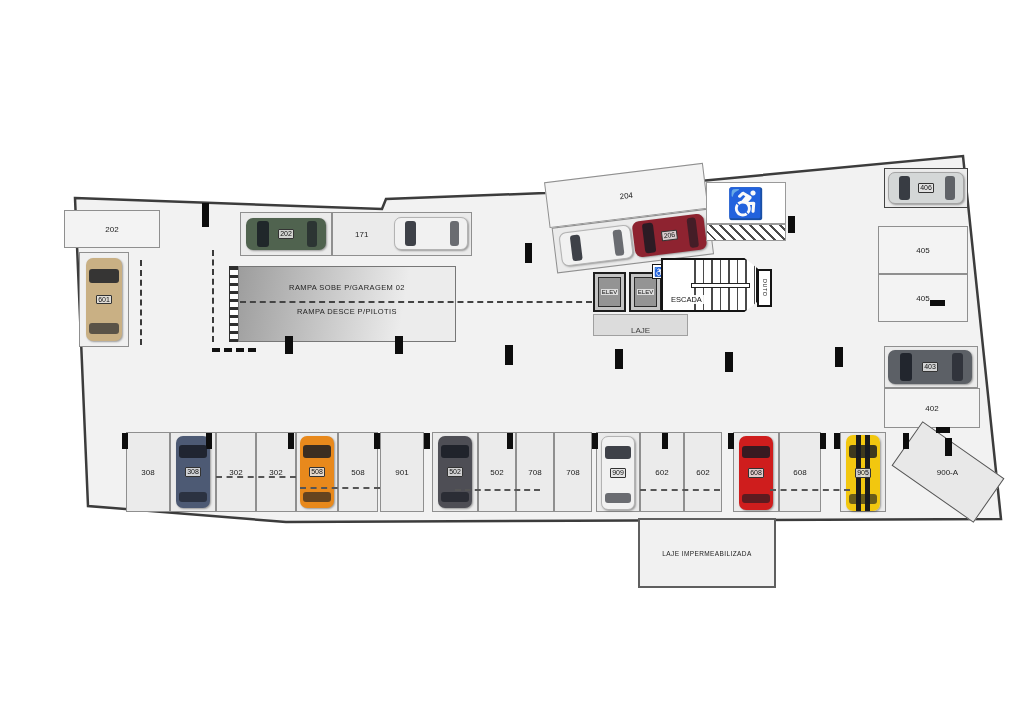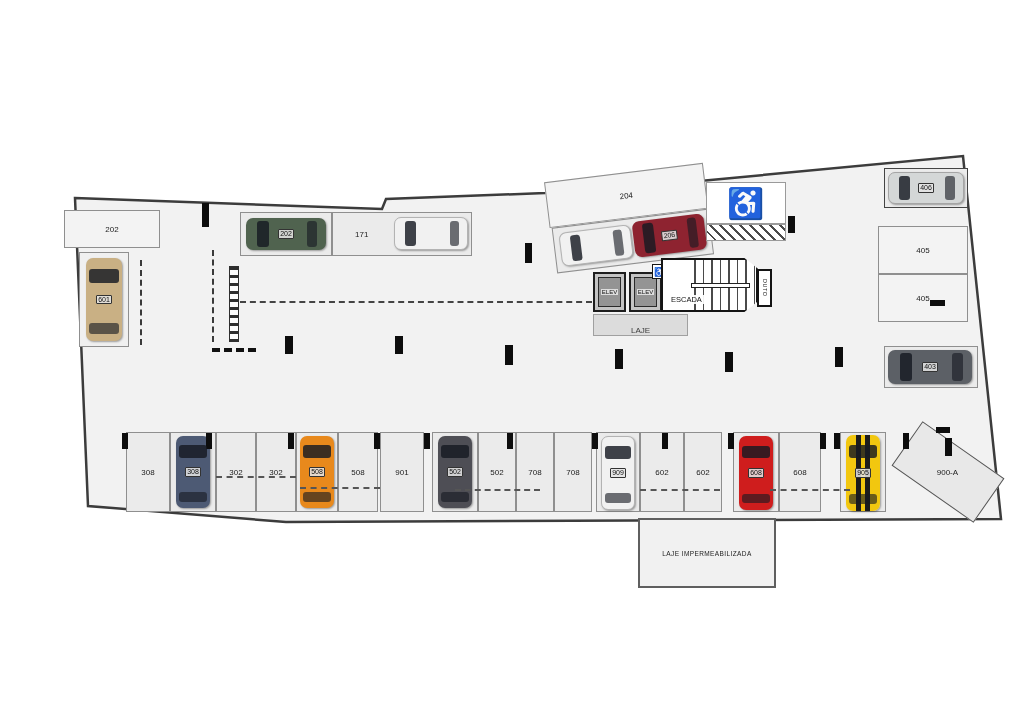--- a/index.html
+++ b/index.html
@@ -142,20 +142,24 @@
       <span class="chip">206</span>
     </div>
   </div>
 
   <div id="hc-box">
     <span>♿</span>
   </div>
   <div id="hc-hatch"></div>
 
   <div id="ramp-hatch"></div>
+  <div id="ramp">
+    <div class="ramp-text" style="top:16px;">RAMPA SOBE P/GARAGEM 02</div>
+    <div class="ramp-text" style="top:40px;">RAMPA DESCE P/PILOTIS</div>
+  </div>
   <div class="dashh" style="left:240px;top:301px;width:352px;border-top-color:#444;"></div>
 
   <div class="elev" style="left:593px;top:272px;">
     <div class="cab">
       <span>ELEV</span>
     </div>
   </div>
   <div class="elev" style="left:629px;top:272px;">
     <div class="cab">
       <span>ELEV</span>
@@ -184,20 +188,23 @@
   <div class="spot light" style="left:878px;top:226px;width:90px;height:48px;">
     <span>405</span>
   </div>
   <div class="spot light" style="left:878px;top:274px;width:90px;height:48px;">
     <span>405</span>
   </div>
 
   <div class="spot" style="left:884px;top:346px;width:94px;height:42px;"></div>
   <div class="car h c-dgray" style="left:888px;top:350px;width:84px;height:34px;">
     <span class="chip">403</span>
+  </div>
+  <div class="spot light" style="left:884px;top:388px;width:96px;height:40px;">
+    <span>402</span>
   </div>
 
   <div class="spot" style="left:126px;top:432px;width:44px;height:80px;">
     <span>308</span>
   </div>
   <div class="spot" style="left:170px;top:432px;width:46px;height:80px;"></div>
   <div class="car v c-slate" style="left:176px;top:436px;width:34px;height:72px;">
     <span class="chip">308</span>
   </div>
   <div class="spot" style="left:216px;top:432px;width:40px;height:80px;">

